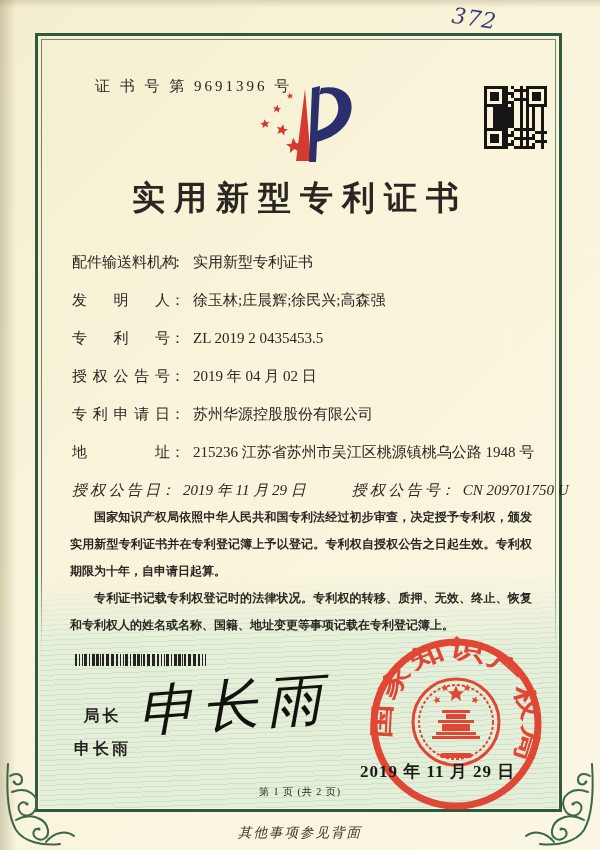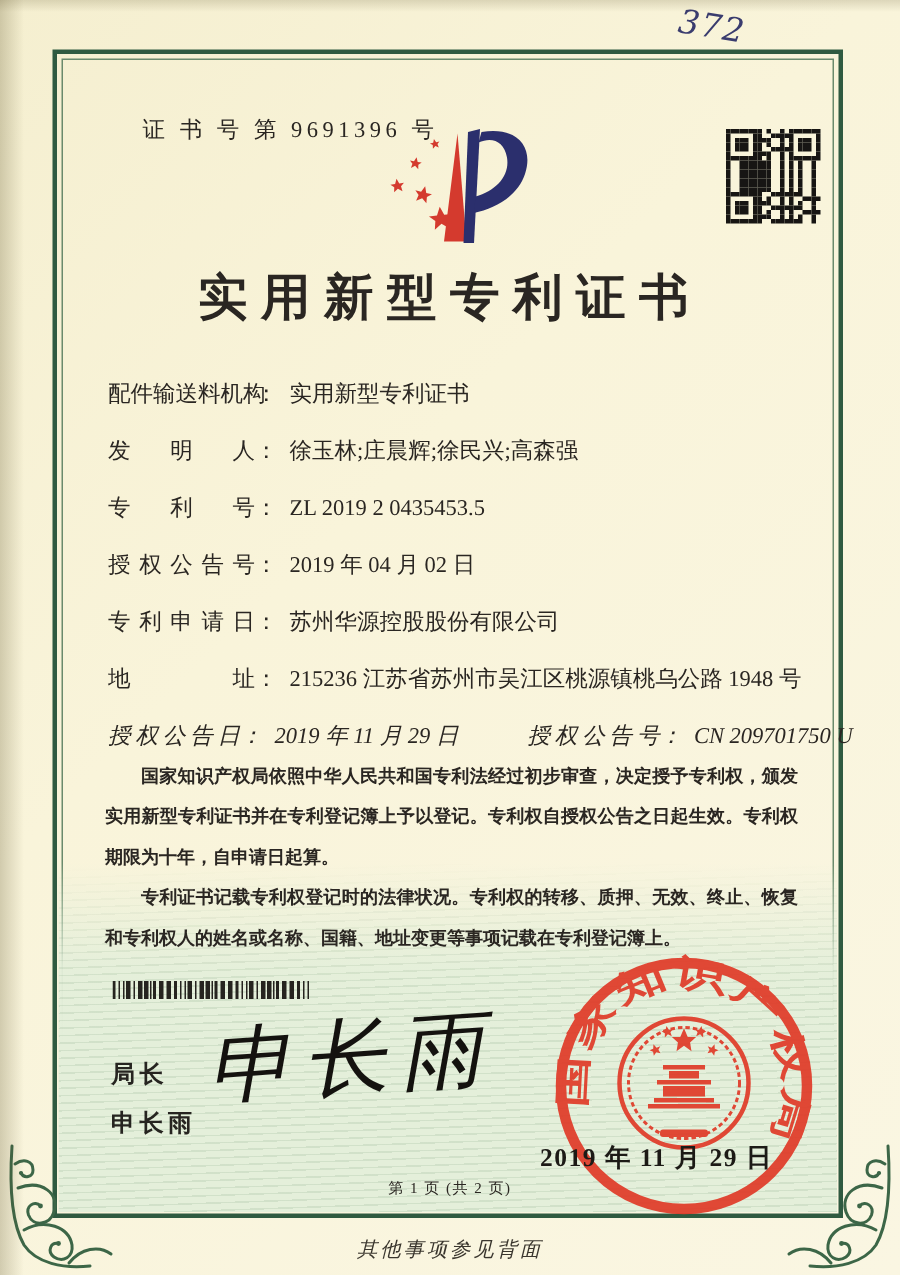--- a/index.html
+++ b/index.html
@@ -64,21 +64,21 @@
 
   .paragraphs{position:absolute;left:70px;top:504px;width:462px;z-index:2;
     font-size:12px;line-height:27px;text-align:justify;font-weight:bold;}
   .paragraphs p{margin:0;text-indent:2em;}
 
   .barcode{position:absolute;left:75px;top:654px;width:150px;height:12px;display:flex;z-index:2;overflow:hidden;}
   .barcode s{display:block;height:100%;background:#26241f;flex:none;}
 
   .director{position:absolute;left:74px;top:706px;z-index:2;font-size:16px;letter-spacing:3px;
     font-family:"Liberation Sans","DejaVu Sans",sans-serif;font-weight:600;color:#262420;}
-  .director div{margin-bottom:12px;}
+  .director div{margin-bottom:12px;text-align:center;}
 
   .signature{position:absolute;left:138px;top:668px;width:200px;z-index:3;
     font-size:56px;font-style:italic;letter-spacing:8px;color:#14120f;
     transform:rotate(-4deg);font-family:"DejaVu Serif",serif;white-space:nowrap;}
 
   .seal{position:absolute;left:366px;top:634px;width:180px;height:180px;z-index:2;}
   .seal-date{position:absolute;left:360px;top:760px;z-index:4;font-size:17px;font-weight:700;
     letter-spacing:1px;color:#1c1a16;white-space:nowrap;}
 
   .page-info{position:absolute;left:0;right:0;top:785px;text-align:center;font-size:10px;z-index:3;letter-spacing:1px;}

